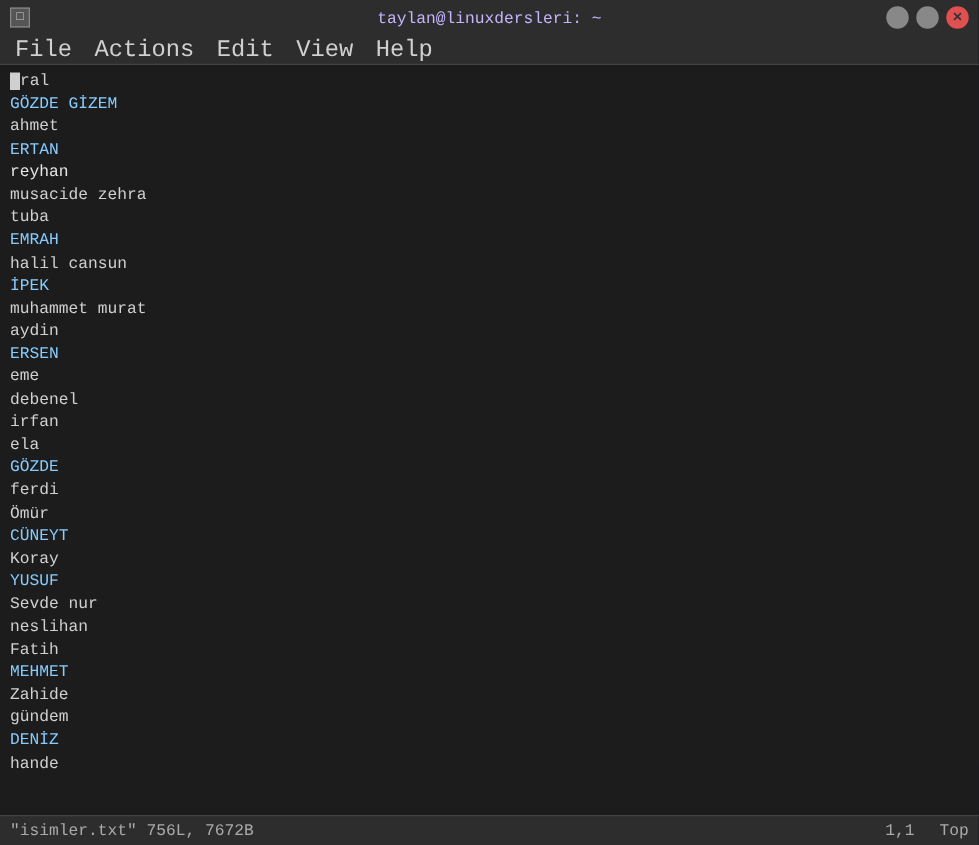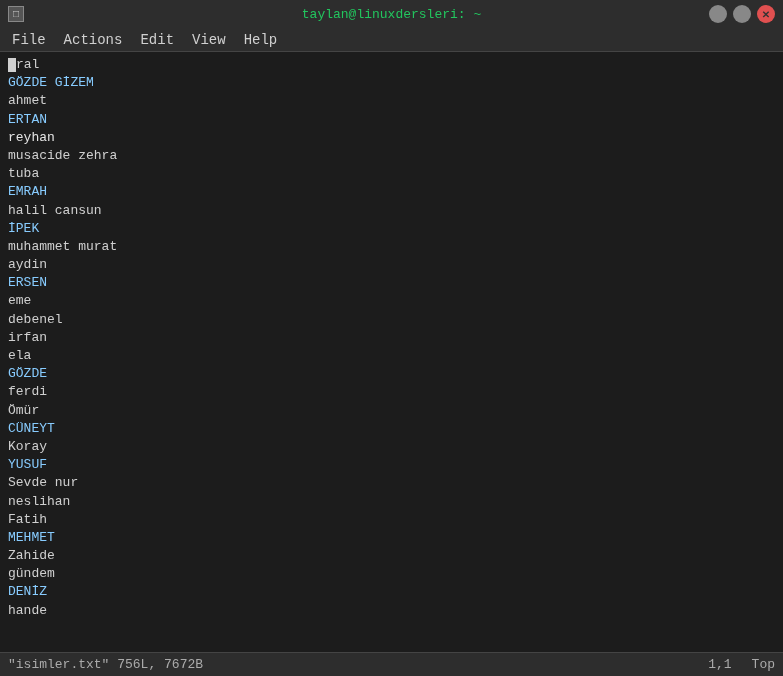--- a/index.html
+++ b/index.html
@@ -42,21 +42,21 @@
       background: #555;
       border: 1px solid #888;
       display: flex;
       align-items: center;
       justify-content: center;
       font-size: 10px;
       color: #ccc;
     }
 
     .title-text {
-      color: #22c55e;
+      color: #c4b5fd;
       font-size: 13px;
       font-family: 'Courier New', monospace;
       position: absolute;
       left: 50%;
       transform: translateX(-50%);
     }
 
     .window-controls {
       display: flex;
       gap: 6px;
@@ -88,21 +88,21 @@
       align-items: center;
       padding: 0 4px;
       gap: 2px;
       flex-shrink: 0;
       border-bottom: 1px solid #444;
     }
 
     .menu-item {
       color: #d0d0d0;
       padding: 2px 8px;
-      font-size: 14px;
+      font-size: 19px;
       cursor: pointer;
       border-radius: 2px;
     }
 
     .editor-area {
       flex: 1;
       background: #1c1c1c;
       padding: 4px 8px;
       overflow: hidden;
       position: relative;

